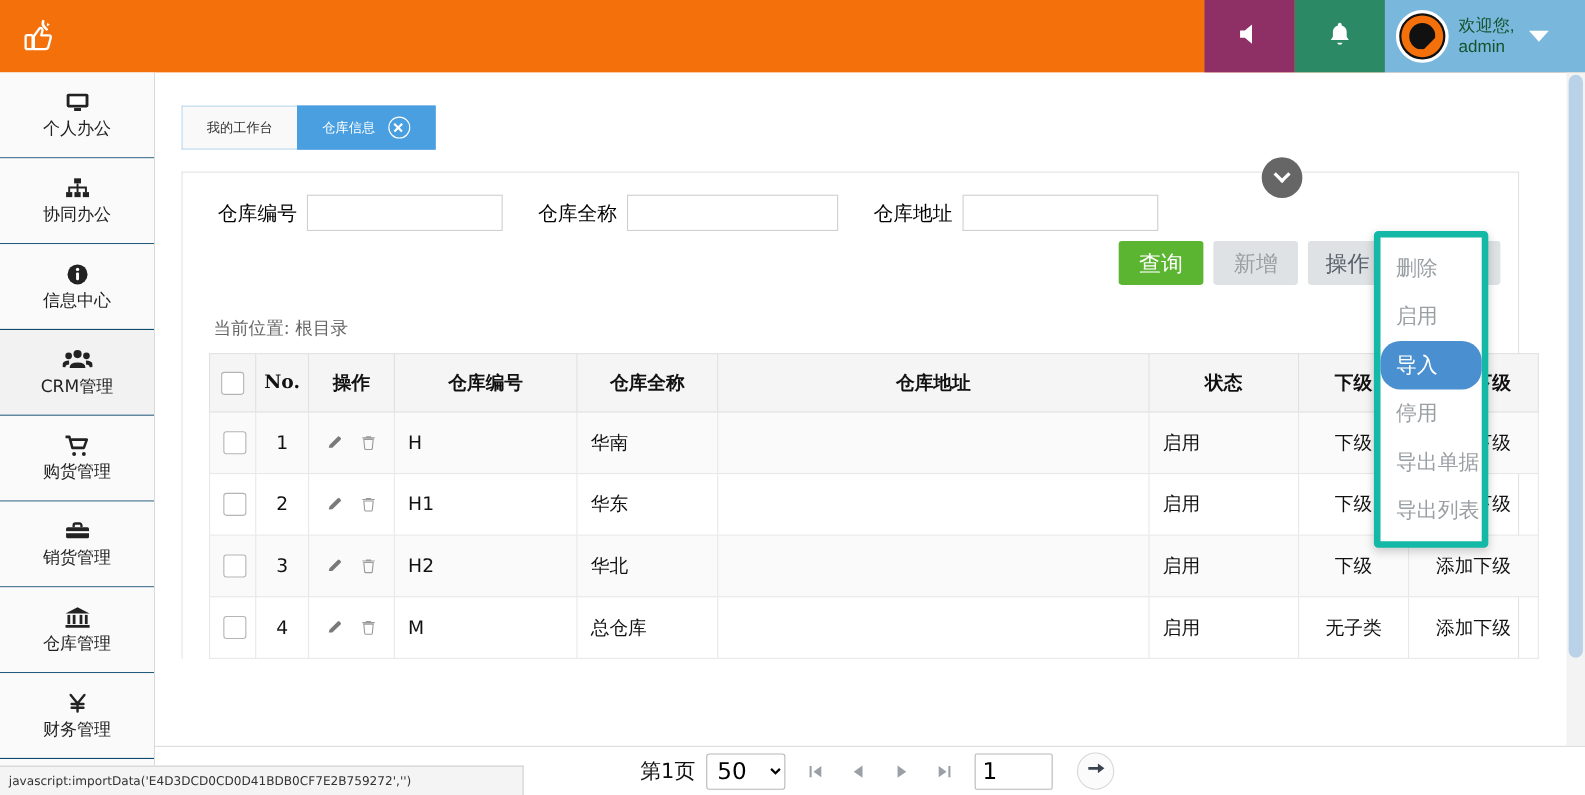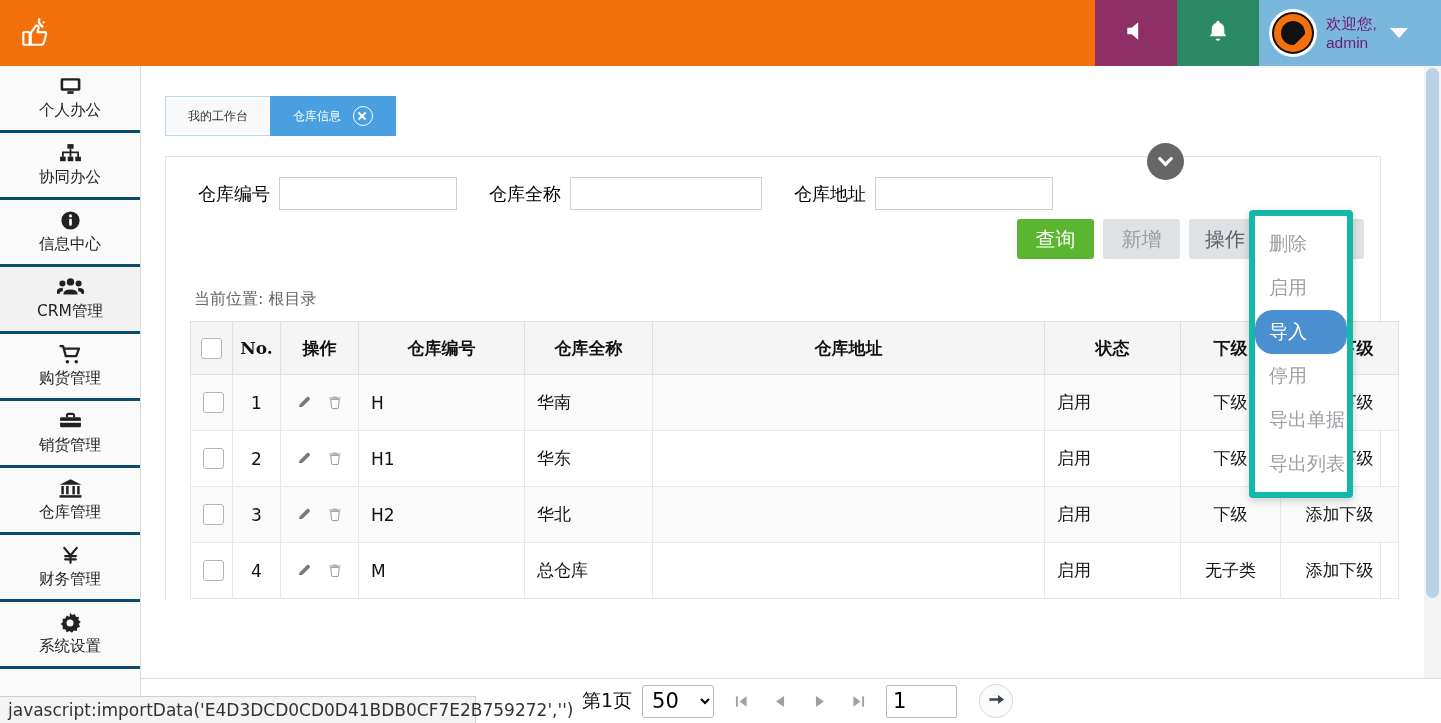--- a/index.html
+++ b/index.html
@@ -38,34 +38,34 @@
   }
   .avatar::before {
     content: ""; position: absolute; inset: 2px; border-radius: 50%;
     background: #f4700a;
   }
   .avatar::after {
     content: ""; position: absolute; left: 9px; top: 9px; right: 9px; bottom: 9px;
     border-radius: 50%; background: #111;
     clip-path: polygon(0 0, 100% 0, 100% 55%, 55% 100%, 0 100%);
   }
-  .welcome { color: #701a75; font-size: 15.5px; line-height: 19px; }
+  .welcome { color: #14532d; font-size: 15.5px; line-height: 19px; }
   .welcome span { display: block; }
   .hdr-caret {
     width: 0; height: 0; border-left: 9px solid transparent; border-right: 9px solid transparent;
     border-top: 10px solid #fff; margin-left: 4px;
   }
 
   
   .sidebar {
     position: absolute; top: 66px; left: 0; width: 141px; bottom: 0;
     background: #fafafa; border-right: 1px solid #d9d9d9;
   }
   .side-item {
-    height: 67px; border-bottom: 3px solid #0c4a6e;
+    height: 78px; border-bottom: 1px solid #0c4a6e;
     display: flex; flex-direction: column; align-items: center; justify-content: center;
     gap: 2px; cursor: pointer; background: #fafafa;
   }
   .side-item.active { background: #f2f2f2; }
   .side-ico { height: 23px; display: flex; align-items: center; justify-content: center; color: #222; }
   .side-label { font-size: 15.5px; color: #222; font-family: "DejaVu Sans", sans-serif; }
 
   
   .main { position: absolute; top: 66px; left: 141px; right: 0; bottom: 0; background: #fff; }
 
@@ -167,21 +167,21 @@
   .op-cell { display: flex; align-items: center; justify-content: center; gap: 14px; }
   .ico-btn { cursor: pointer; color: #7a7a7a; display: inline-flex; }
   .lnk { color: #2b4ad6; cursor: pointer; }
   .muted { color: #111; }
 
   
   .statusbar {
     position: absolute; left: 0; bottom: 0; height: 27px; width: 476px;
     background: #f4f4f4; border: 1px solid #d0d0d0; border-left: none; border-bottom: none;
     display: flex; align-items: center; padding-left: 8px;
-    font-size: 17px; color: #333; font-family: "DejaVu Sans", sans-serif; z-index: 80;
+    font-size: 11px; color: #333; font-family: "DejaVu Sans", sans-serif; z-index: 80;
   }
   .pager {
     position: absolute; left: 141px; right: 0; bottom: 0; height: 45px;
     background: #fff; border-top: 1px solid #dcdcdc;
     display: flex; align-items: center; padding-left: 441px; gap: 10px;
   }
   .pg-text { font-size: 19px; color: #111; font-family: "DejaVu Sans", sans-serif; white-space: nowrap; }
   .pg-select {
     height: 33px; width: 72px; font-size: 21px; border: 1px solid #b8b8b8; border-radius: 3px;
     background: #fff; font-family: "DejaVu Sans", sans-serif; padding-left: 5px; cursor: pointer;

